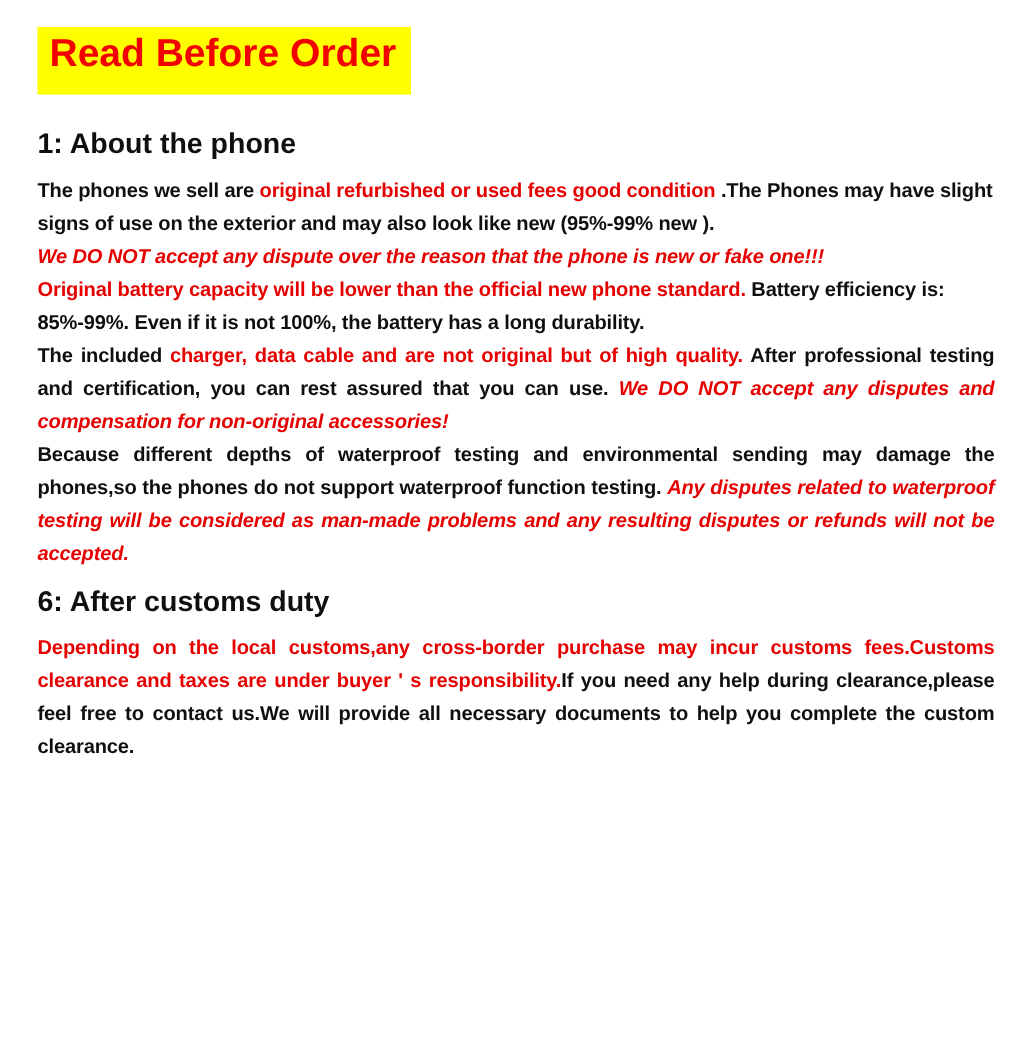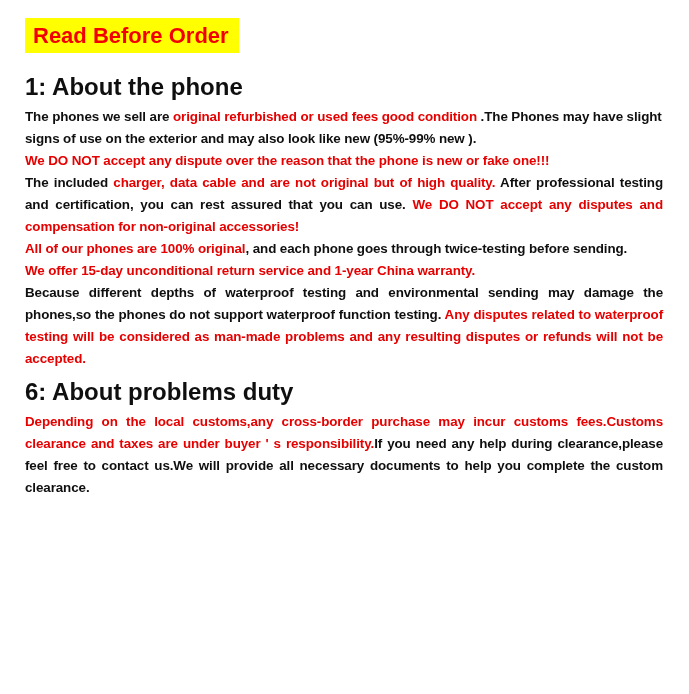--- a/index.html
+++ b/index.html
@@ -17,82 +17,81 @@
     background:var(--background);
     font-family:"Liberation Sans",sans-serif;
     font-weight:700;
     padding:16px 26px 6px 25px;
     overflow:hidden;
   }
   .doc-title{
     display:inline-block;
     background:var(--highlight-yellow);
     color:var(--title-red);
-    font-size:22px;
+    font-size:26px;
     line-height:25px;
-    padding:5px 10px 5px 8px;
+    padding:5px 10px 15px 8px;
     margin:2px 0 12px 0;
   }
   .section-heading{
-    font-size:24px;
+    font-size:19px;
     line-height:23px;
     color:var(--black);
     font-weight:700;
     margin:10px 0 8px 0;
   }
   .para{
     font-size:13.4px;
     line-height:22px;
     letter-spacing:-0.1px;
     margin:0;
     color:var(--black);
   }
   .justify{text-align:justify;}
   .run-black{color:var(--black);}
   .run-red{color:var(--red);}
-  .run-red-italic{color:var(--red);}
+  .run-red-italic{color:var(--red);font-style:italic;}
 </style>
 </head>
 <body>
 
 <div class="page">
   <div class="title-wrap">
     <h1 class="doc-title">Read Before Order</h1>
   </div>
   <div id="sections">
   <section class="section">
     <h2 class="section-heading">1: About the phone</h2>
     <div class="section-body">
           <p class="para"><span class="run-black">The phones we sell are </span><span class="run-red">original refurbished or used fees good condition </span><span class="run-black">.The Phones may have slight signs of use on the exterior and may also look like new (95%-99% new ).</span></p>
           <p class="para"><span class="run-red-italic">We DO NOT accept any dispute over the reason that the phone is new or fake one!!!</span></p>
         </div>
   </section>
 
   <section class="section">
+    <div class="section-body">
+          <p class="para"><span class="run-red">Original battery capacity will be lower than the official new phone standard.</span><span class="run-black"> Battery efficiency is: 85%-99%. Even if it is not 100%, the battery has a long durability.</span></p>
+        </div>
   </section>
 
   <section class="section">
     <div class="section-body">
           <p class="para justify"><span class="run-black">The included </span><span class="run-red">charger, data cable and are not original but of high quality.</span><span class="run-black"> After professional testing and certification, you can rest assured that you can use. </span><span class="run-red-italic">We DO NOT accept any disputes and compensation for non-original accessories!</span></p>
         </div>
   </section>
 
   <section class="section">
-    <div class="section-body">
-          <p class="para"><span class="run-red">All of our phones are 100% original</span><span class="run-black">, and each phone goes through twice-testing before sending.</span></p>
-          <p class="para"><span class="run-red">We offer 15-day unconditional return service and 1-year China warranty.</span></p>
-        </div>
   </section>
 
   <section class="section">
     <div class="section-body">
           <p class="para justify"><span class="run-black">Because different depths of waterproof testing and environmental sending may damage the phones,so the phones do not support waterproof function testing. </span><span class="run-red-italic">Any disputes related to waterproof testing will be considered as man-made problems and any resulting disputes or refunds will not be accepted.</span></p>
         </div>
   </section>
 
   <section class="section">
-    <h2 class="section-heading">6: About problems duty</h2>
+    <h2 class="section-heading">6: After customs duty</h2>
     <div class="section-body">
           <p class="para justify"><span class="run-red">Depending on the local customs,any cross-border purchase may incur customs fees.Customs clearance and taxes are under buyer ' s responsibility.</span><span class="run-black">If you need any help during clearance,please feel free to contact us.We will provide all necessary documents to help you complete the custom clearance.</span></p>
         </div>
   </section>
 </div>
 </div>
 
 </body></html>

